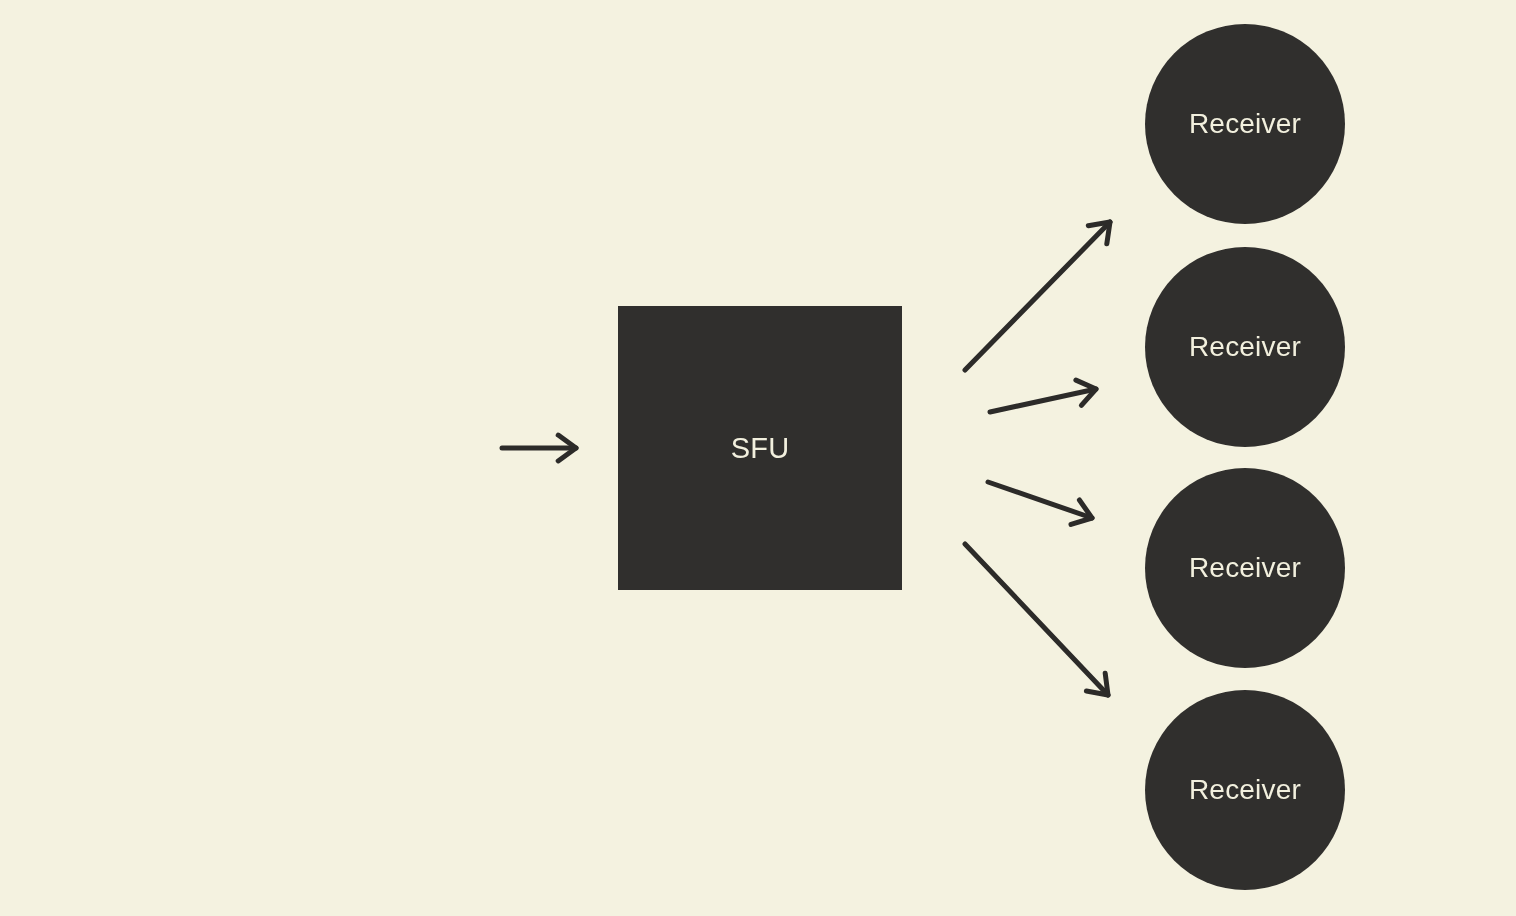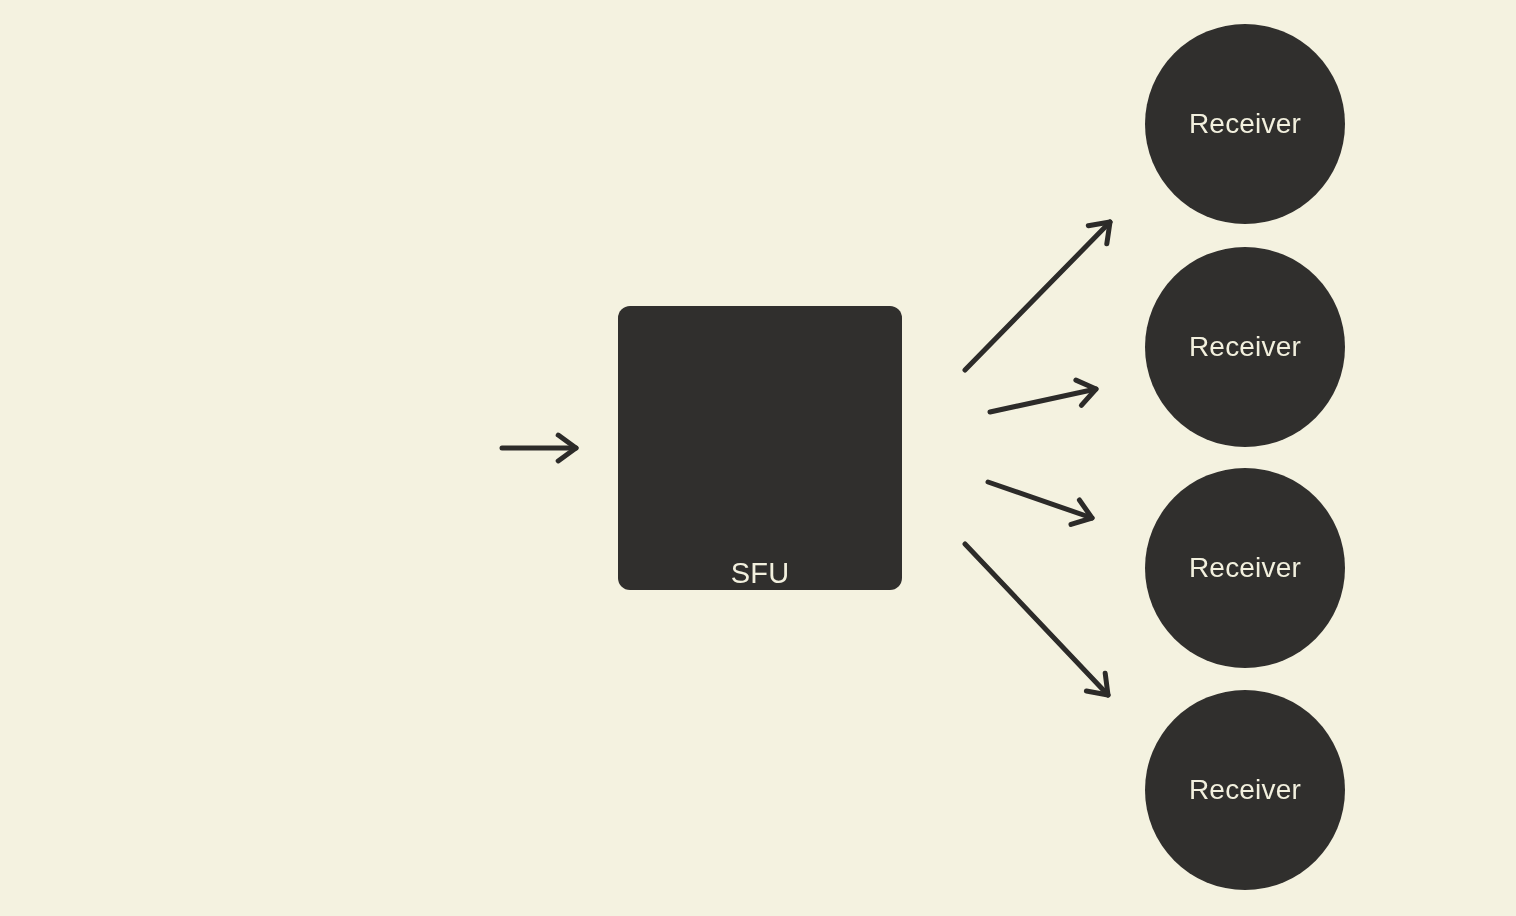--- a/index.html
+++ b/index.html
@@ -27,21 +27,21 @@
     background: #302f2d;
     color: #f2f0de;
     display: flex;
     align-items: center;
     justify-content: center;
     font-size: 29px;
     letter-spacing: 0.2px;
     box-sizing: border-box;
   }
   .node.circle { border-radius: 50%; }
-  .node.square { border-radius: 12px; align-items: flex-end; }
+  .node.square { border-radius: 0; }
 
   .sender {
     left: 174px;
     top: 306px;
     width: 286px;
     height: 286px;
   }
   .sfu {
     left: 618px;
     top: 306px;

